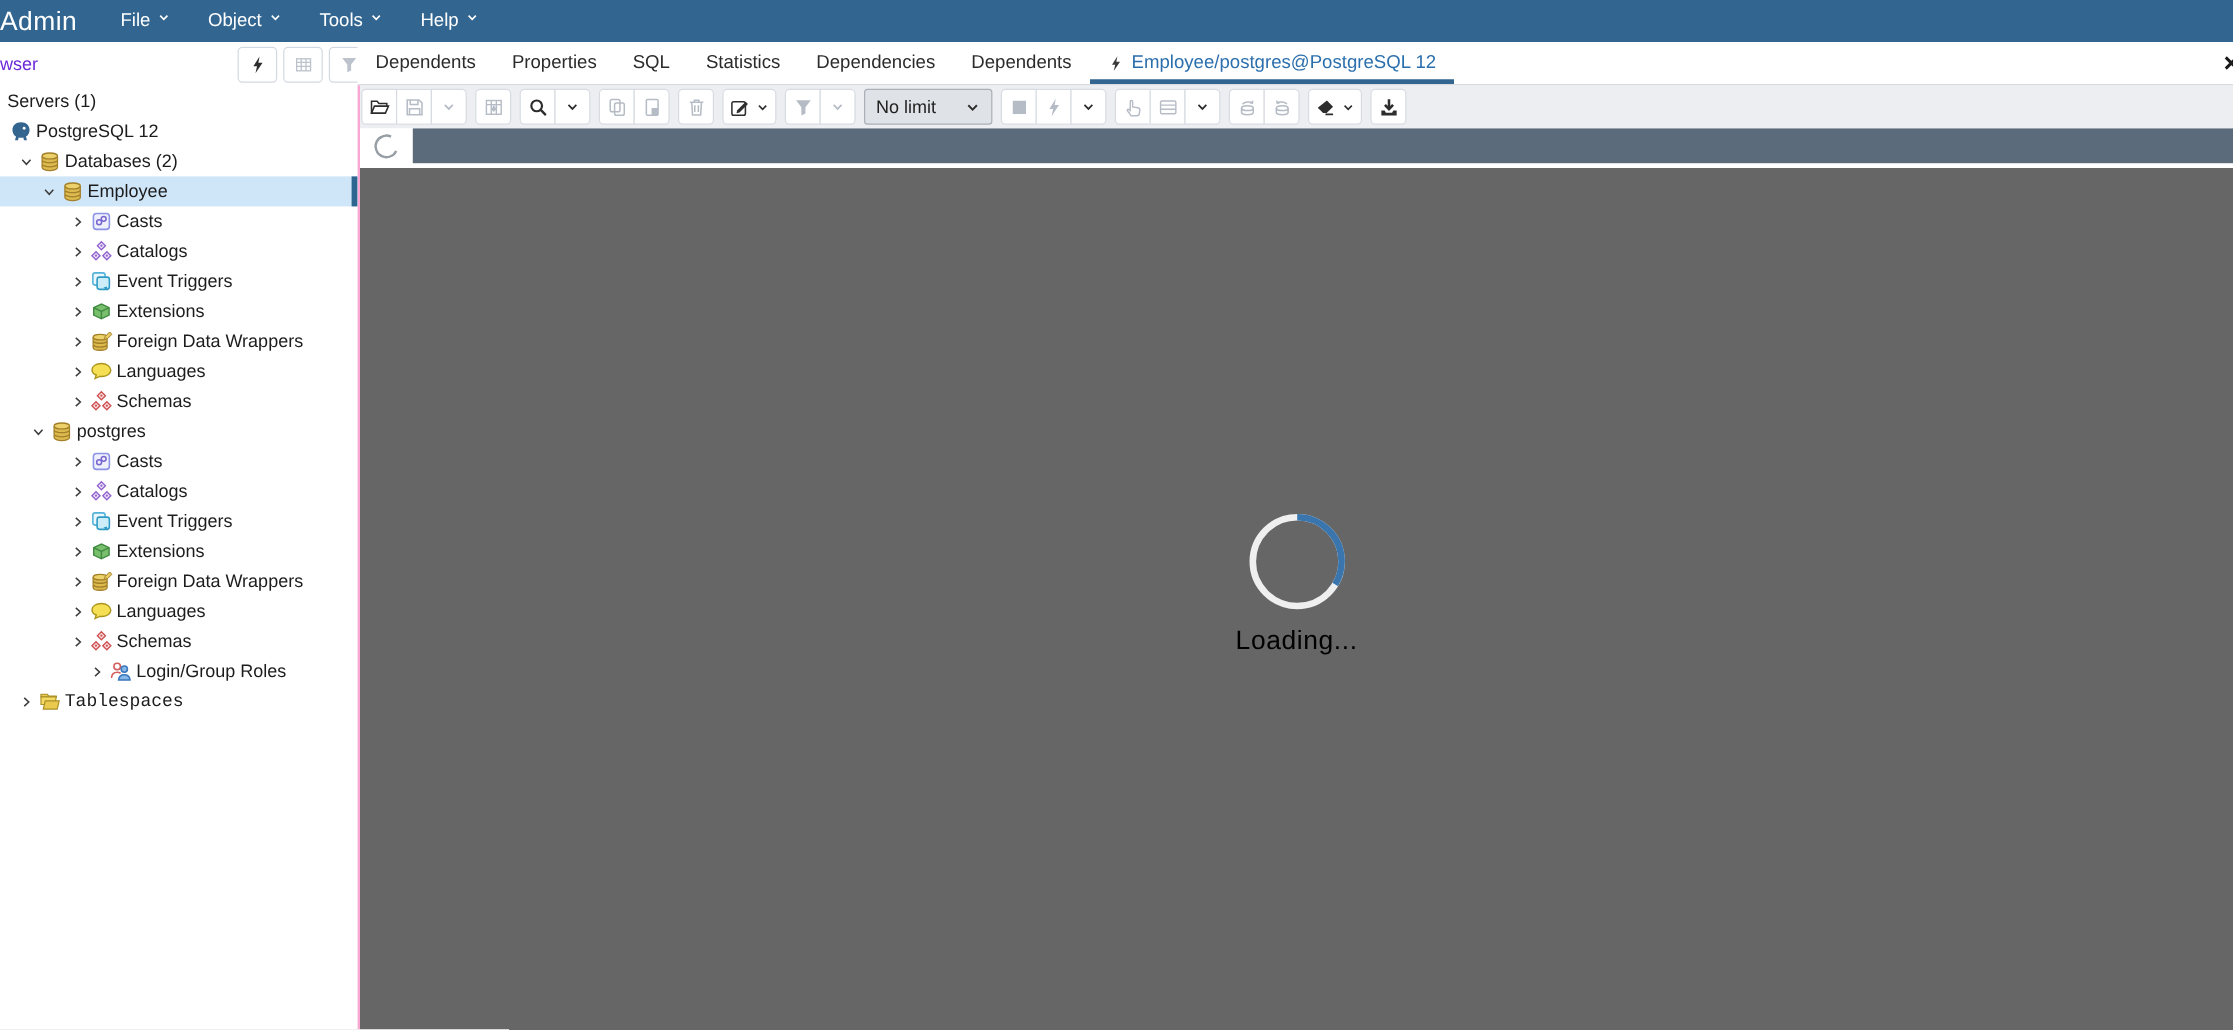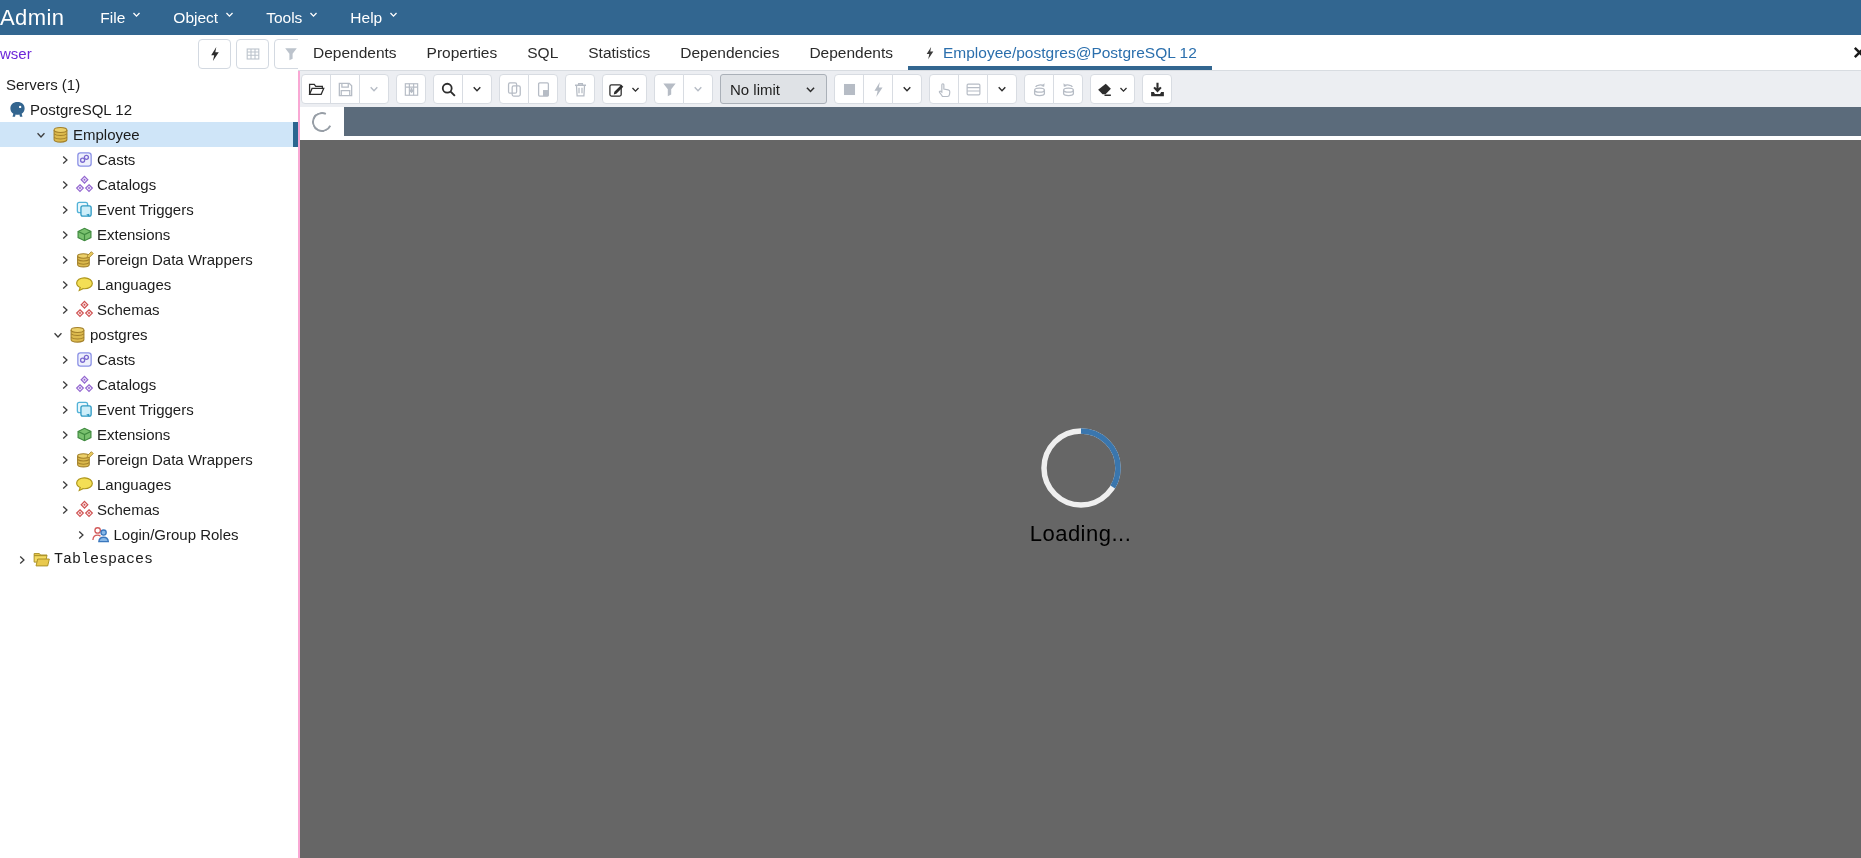--- a/index.html
+++ b/index.html
@@ -156,20 +156,35 @@
         </div>
         <div class="tree-row" style="padding-left: 7px; text-align: right;">
           <span class="tree-icon">
             <svg viewBox="0 0 16 16">
               <path d="M8 1.6c3.7 0 6 2.3 6 5.4 0 2-.9 3.7-2.5 4.6l.7 2.6h-2.1l-.5-1.9a7.6 7.6 0 0 1-3.2 0l-.5 1.9H3.8l.7-2.6C2.9 10.7 2 9 2 7 2 3.9 4.3 1.6 8 1.6z" fill="#33658f"></path>
               <circle cx="10.2" cy="5.8" r="1" fill="#fff"></circle>
             </svg>
           </span>
           <span class="tree-label">PostgreSQL 12</span>
         </div>
+        <div class="tree-row" style="padding-left: 12px;">
+          <span class="expander">
+            <svg viewBox="0 0 16 16">
+              <path d="M3.4 5.6 8 10.6l4.6-5" fill="none" stroke="#3c3c3c" stroke-width="1.7"></path>
+            </svg>
+          </span>
+          <span class="tree-icon">
+            <svg viewBox="0 0 16 16">
+              <path d="M2.6 4.2v8c0 1.2 2.4 2.2 5.4 2.2s5.4-1 5.4-2.2v-8" fill="#dcba4e" stroke="#a3802a" stroke-width=".9"></path>
+              <ellipse cx="8" cy="4.2" rx="5.4" ry="2.1" fill="#ecd06a" stroke="#a3802a" stroke-width=".9"></ellipse>
+              <path d="M2.6 7.5c1 .9 3 1.4 5.4 1.4s4.4-.5 5.4-1.4M2.6 10.4c1 .9 3 1.4 5.4 1.4s4.4-.5 5.4-1.4" fill="none" stroke="#a3802a" stroke-width=".9"></path>
+            </svg>
+          </span>
+          <span class="tree-label">Databases (2)</span>
+        </div>
         <div class="tree-row selected" style="padding-left: 31px;">
           <span class="expander">
             <svg viewBox="0 0 16 16">
               <path d="M3.4 5.6 8 10.6l4.6-5" fill="none" stroke="#3c3c3c" stroke-width="1.7"></path>
             </svg>
           </span>
           <span class="tree-icon">
             <svg viewBox="0 0 16 16">
               <path d="M2.6 4.2v8c0 1.2 2.4 2.2 5.4 2.2s5.4-1 5.4-2.2v-8" fill="#dcba4e" stroke="#a3802a" stroke-width=".9"></path>
               <ellipse cx="8" cy="4.2" rx="5.4" ry="2.1" fill="#ecd06a" stroke="#a3802a" stroke-width=".9"></ellipse>
@@ -288,21 +303,21 @@
               </g>
               <g fill="#cf5252">
                 <circle cx="8" cy="4" r=".8"></circle>
                 <circle cx="4.2" cy="11" r=".8"></circle>
                 <circle cx="11.8" cy="11" r=".8"></circle>
               </g>
             </svg>
           </span>
           <span class="tree-label">Schemas</span>
         </div>
-        <div class="tree-row" style="padding-left: 48px;">
+        <div class="tree-row" style="padding-left: 22px;">
           <span class="expander">
             <svg viewBox="0 0 16 16">
               <path d="M3.4 5.6 8 10.6l4.6-5" fill="none" stroke="#3c3c3c" stroke-width="1.7"></path>
             </svg>
           </span>
           <span class="tree-icon">
             <svg viewBox="0 0 16 16">
               <path d="M2.6 4.2v8c0 1.2 2.4 2.2 5.4 2.2s5.4-1 5.4-2.2v-8" fill="#dcba4e" stroke="#a3802a" stroke-width=".9"></path>
               <ellipse cx="8" cy="4.2" rx="5.4" ry="2.1" fill="#ecd06a" stroke="#a3802a" stroke-width=".9"></ellipse>
               <path d="M2.6 7.5c1 .9 3 1.4 5.4 1.4s4.4-.5 5.4-1.4M2.6 10.4c1 .9 3 1.4 5.4 1.4s4.4-.5 5.4-1.4" fill="none" stroke="#a3802a" stroke-width=".9"></path>

